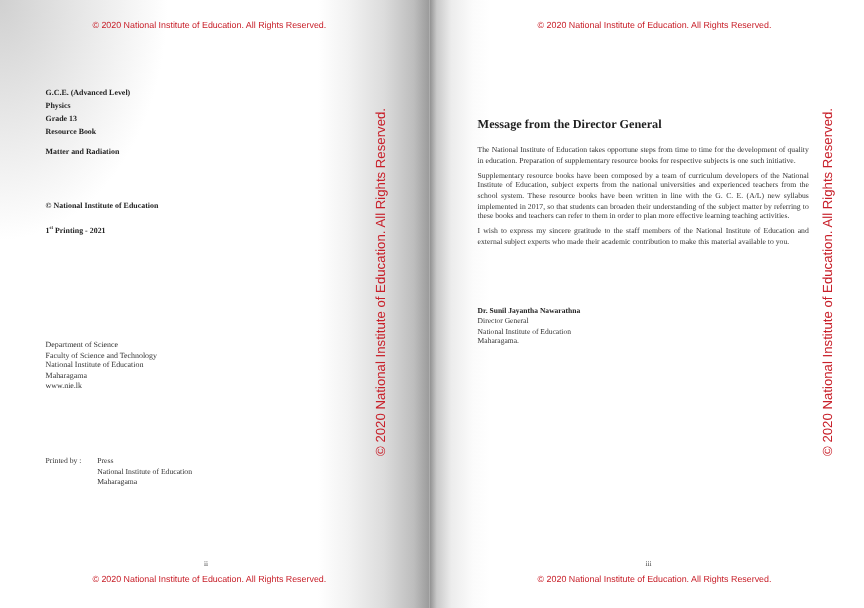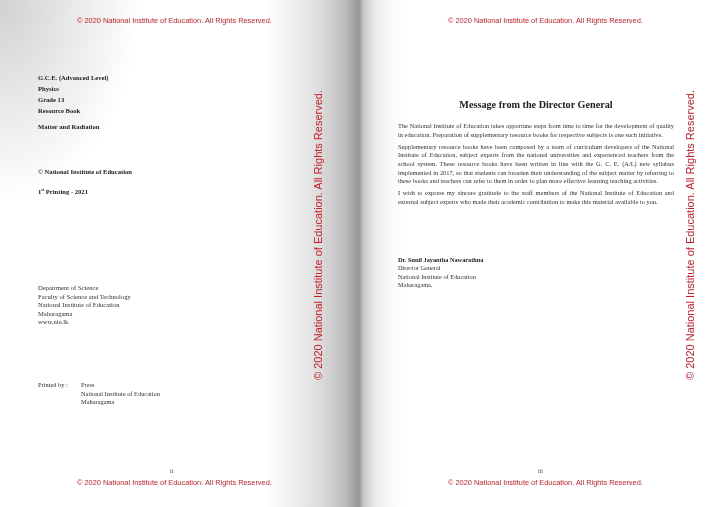--- a/index.html
+++ b/index.html
@@ -26,21 +26,21 @@
   .wm-vert {
     position: absolute; color: #c8202a; font-family: "Liberation Sans", sans-serif;
     font-size: 11px; white-space: nowrap;
     transform: rotate(-90deg); transform-origin: left top;
   }
   .meta { position: absolute; left: 38px; font-size: 6.6px; color: #222; font-weight: bold; }
   .meta div { line-height: 11px; }
   .plain { position: absolute; left: 38px; font-size: 6.6px; color: #333; line-height: 8.6px; }
   .folio { position: absolute; font-size: 6px; color: #444; font-family: "Liberation Serif", serif; }
   .msg-title {
-    position: absolute; left: 398px; width: 276px; top: 99px; text-align: center;
+    position: absolute; left: 398px; width: 276px; top: 99px; 
     font-size: 10.2px; font-weight: bold; color: #222;
   }
   .msg-body {
     position: absolute; left: 398px; width: 276px; top: 122px;
     font-size: 6.4px; color: #333; line-height: 8.6px; text-align: justify;
   }
   .msg-body p { margin: 0 0 3.6px 0; }
   .sig { position: absolute; left: 398px; top: 256px; font-size: 6.3px; color: #333; line-height: 8.4px; }
   .sig .name { font-weight: bold; color: #222; }
   .printed { position: absolute; left: 38px; top: 381px; font-size: 6.4px; color: #333; line-height: 8.6px; }

